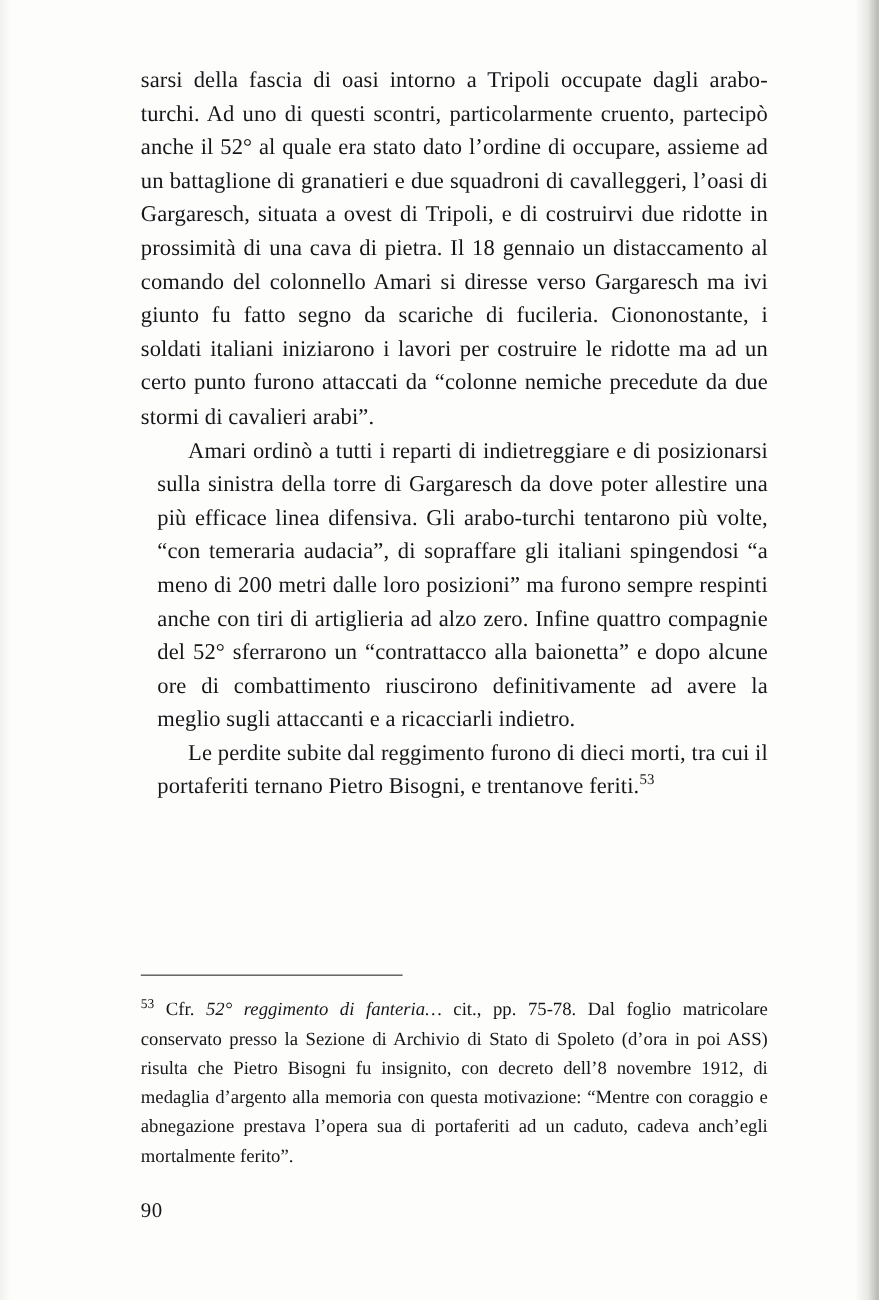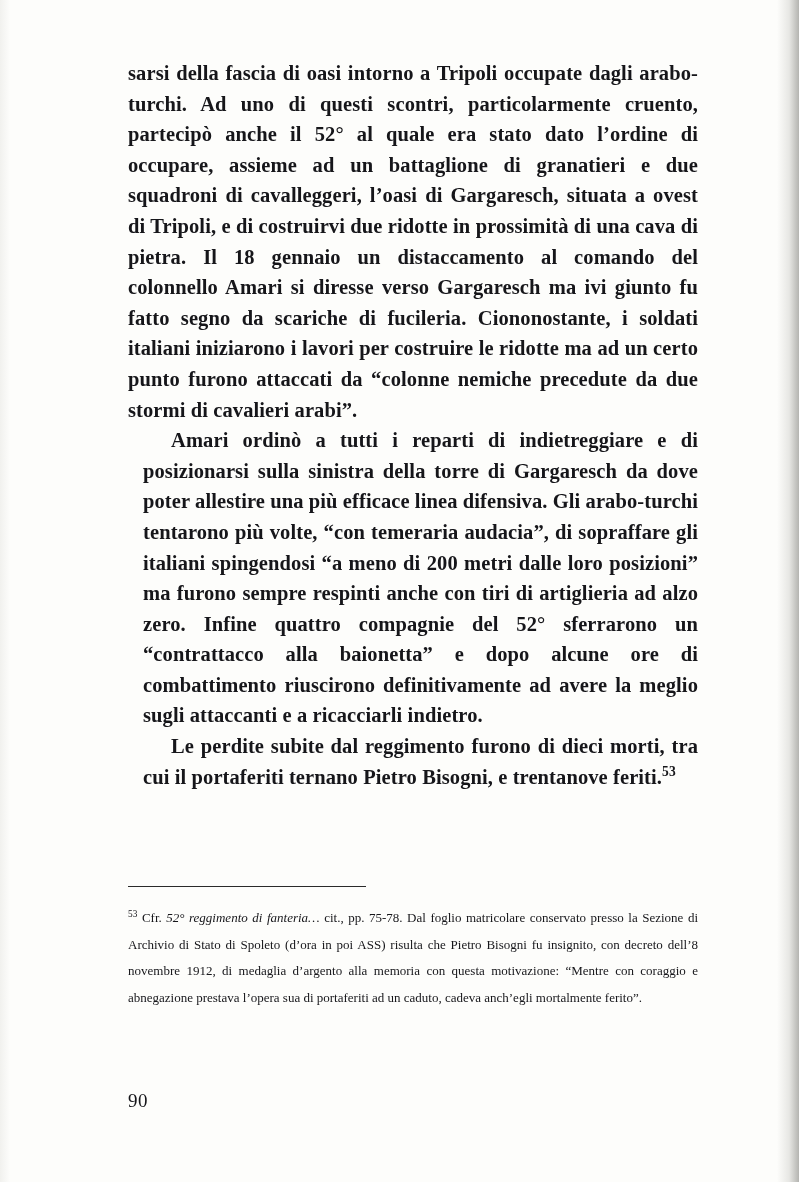--- a/index.html
+++ b/index.html
@@ -21,21 +21,20 @@
     top: 0;
     width: 799px;
     height: 1182px;
     background: #fdfdfb;
   }
   .page-inner {
     position: absolute;
     left: 128px;
     top: 58px;
     width: 570px;
-    font-weight: bold;
   }
   .body-text {
     font-size: 20.5px;
     line-height: 30.6px;
     text-align: justify;
     text-justify: inter-word;
     color: #16161a;
     letter-spacing: 0.1px;
   }
   .body-text p {
@@ -56,21 +55,21 @@
     top: 886px;
     width: 570px;
   }
   .footnote-rule {
     width: 238px;
     height: 1px;
     background: #2a2a2a;
     margin: 0 0 18px 0;
   }
   .footnote-text {
-    font-size: 13px;
+    font-size: 17px;
     line-height: 26.5px;
     text-align: justify;
     color: #16161a;
   }
   .footnote-text p {
     margin: 0;
   }
   .fn-num {
     font-size: 0.72em;
     vertical-align: super;

